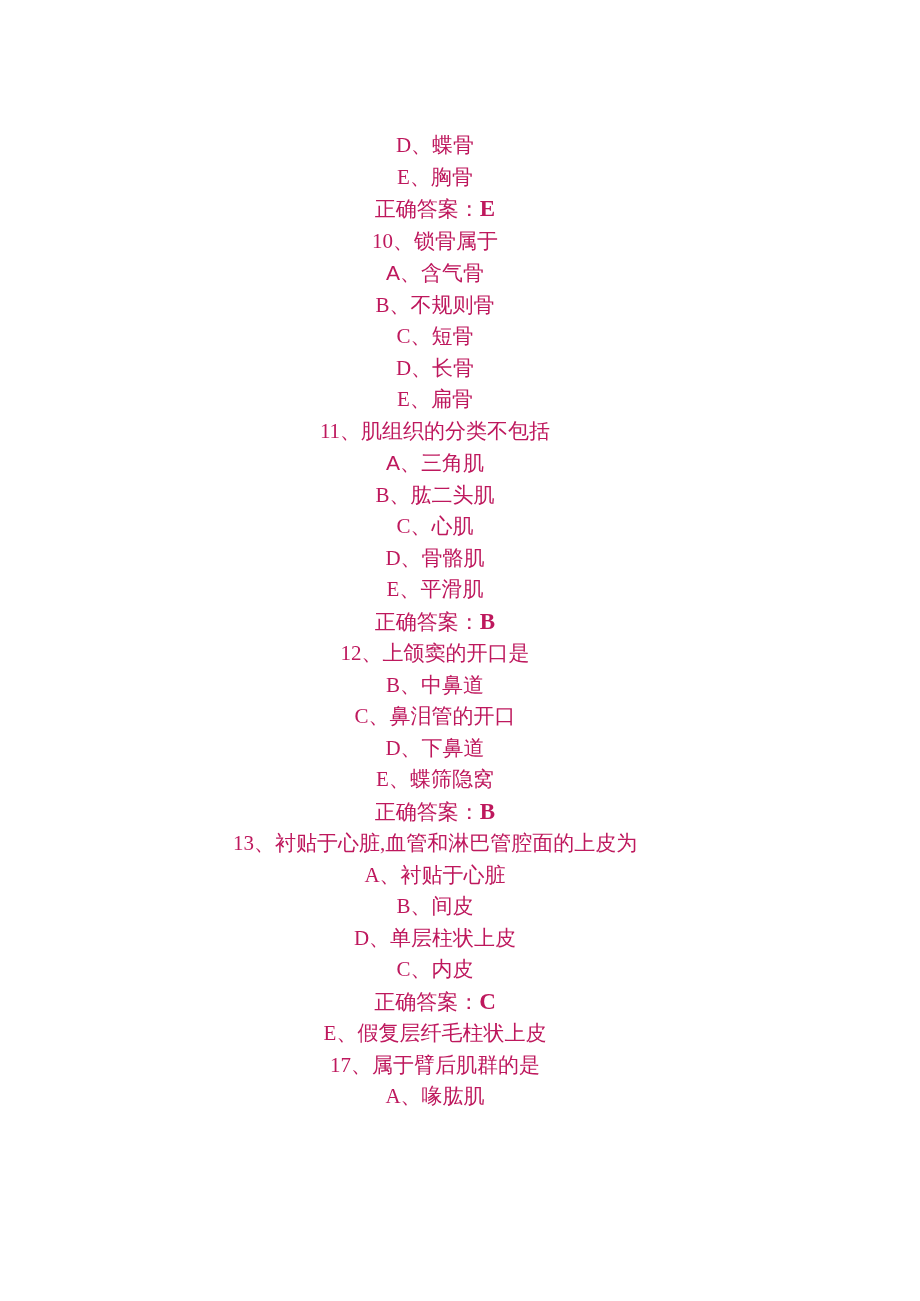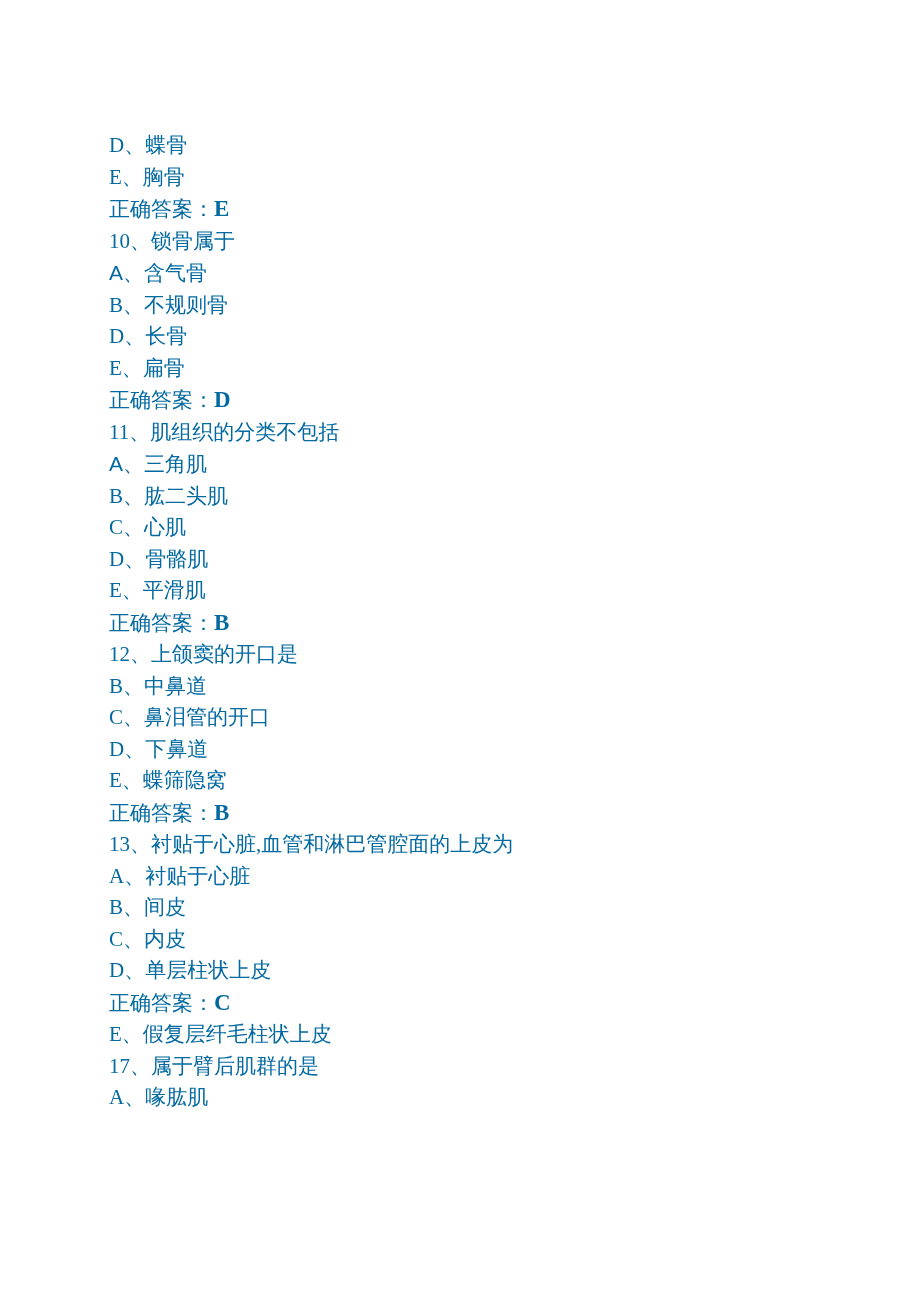--- a/index.html
+++ b/index.html
@@ -5,24 +5,25 @@
   body {
     margin: 0;
     padding: 0;
     background: #ffffff;
     font-family: "SimSun", "宋体", serif;
     width: 920px;
     height: 1301px;
     position: relative;
   }
   .page {
-    padding: 130px 125px 0 109px;
+    padding: 130px 125px 0 75px;
     font-size: 21px;
     line-height: 31.5px;
-    color: #0369a1;
+    color: #be185d;
+    text-align: center;
   }
   .line {
     white-space: nowrap;
   }
   .answer-label {
     font-family: Liberation Serif, serif;
   }
   .answer-letter {
     font-family: "Times New Roman", serif;
     font-weight: bold;
@@ -35,38 +36,38 @@
 </head>
 <body>
 
 <div class="page">
   <div class="line">D、蝶骨</div>
   <div class="line">E、胸骨</div>
   <div class="line"><span class="answer-label">正确答案：</span><span class="answer-letter">E</span></div>
   <div class="line">10、锁骨属于</div>
   <div class="line"><span class="opt-letter-western">A</span><span>、含气骨</span></div>
   <div class="line">B、不规则骨</div>
+  <div class="line">C、短骨</div>
   <div class="line">D、长骨</div>
   <div class="line">E、扁骨</div>
-  <div class="line"><span class="answer-label">正确答案：</span><span class="answer-letter">D</span></div>
   <div class="line">11、肌组织的分类不包括</div>
   <div class="line"><span class="opt-letter-western">A</span><span>、三角肌</span></div>
   <div class="line">B、肱二头肌</div>
   <div class="line">C、心肌</div>
   <div class="line">D、骨骼肌</div>
   <div class="line">E、平滑肌</div>
   <div class="line"><span class="answer-label">正确答案：</span><span class="answer-letter">B</span></div>
   <div class="line">12、上颌窦的开口是</div>
   <div class="line">B、中鼻道</div>
   <div class="line">C、鼻泪管的开口</div>
   <div class="line">D、下鼻道</div>
   <div class="line">E、蝶筛隐窝</div>
   <div class="line"><span class="answer-label">正确答案：</span><span class="answer-letter">B</span></div>
   <div class="line">13、衬贴于心脏,血管和淋巴管腔面的上皮为</div>
   <div class="line">A、衬贴于心脏</div>
   <div class="line">B、间皮</div>
+  <div class="line">D、单层柱状上皮</div>
   <div class="line">C、内皮</div>
-  <div class="line">D、单层柱状上皮</div>
   <div class="line"><span class="answer-label">正确答案：</span><span class="answer-letter">C</span></div>
   <div class="line">E、假复层纤毛柱状上皮</div>
   <div class="line">17、属于臂后肌群的是</div>
   <div class="line">A、喙肱肌</div>
 </div>
 
 </body></html>

